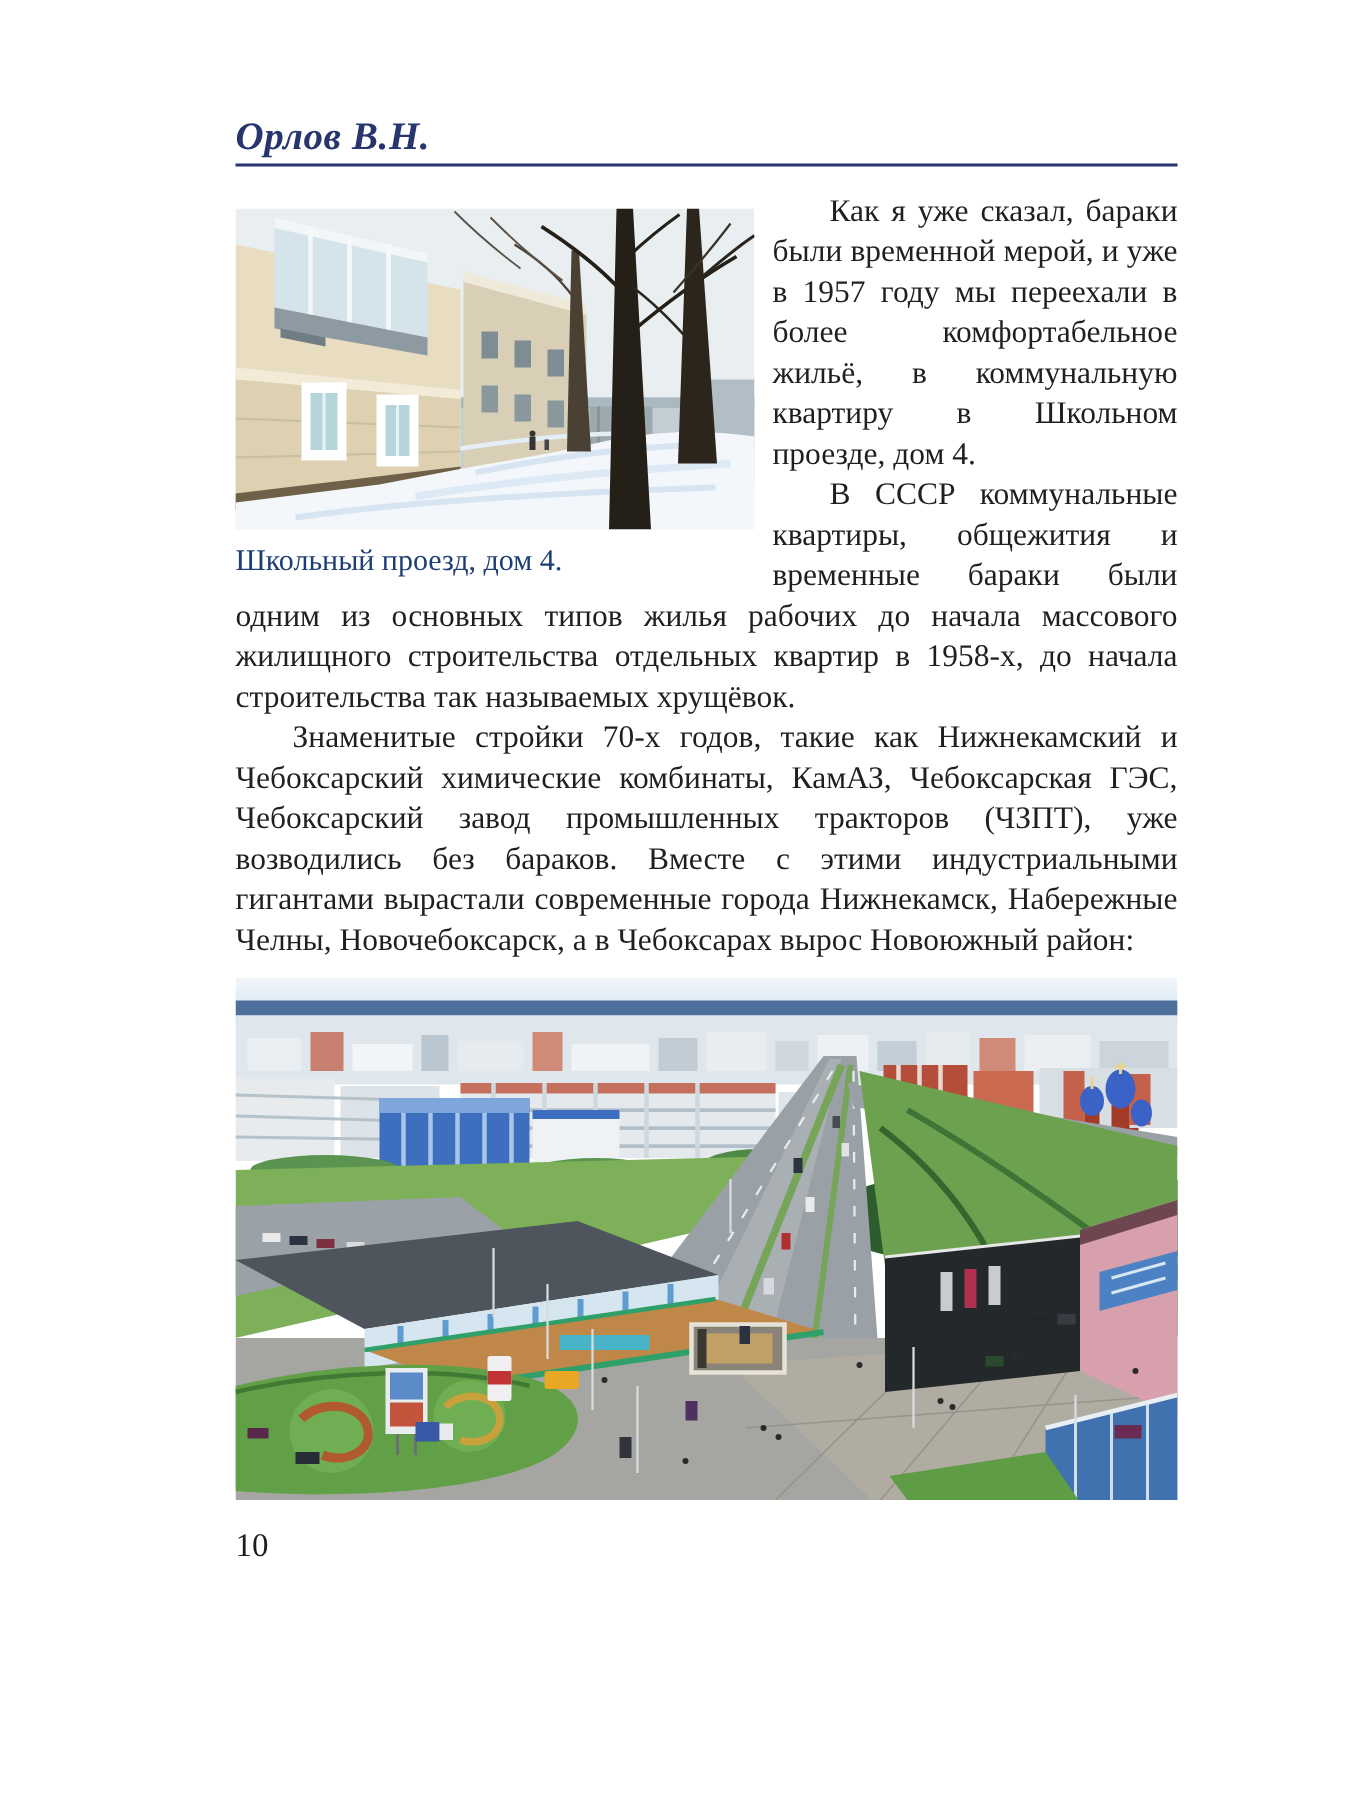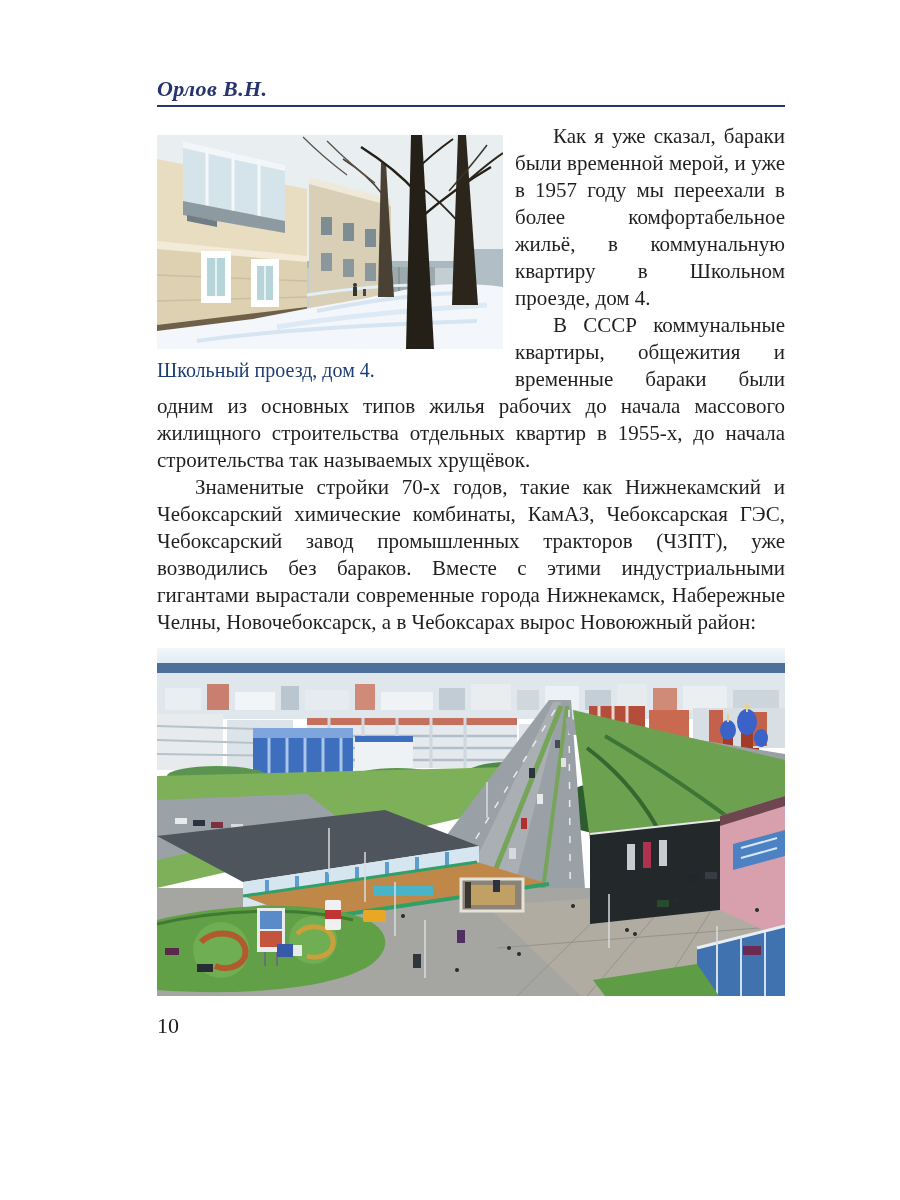--- a/index.html
+++ b/index.html
@@ -11,21 +11,21 @@
   }
   .page {
     width:900px; height:1200px;
     padding:76px 115px 0 157px;
     overflow:hidden;
     background:var(--background,#ffffff);
   }
   .running-head {
     font-style:italic;
     font-weight:bold;
-    font-size:22px;
+    font-size:26px;
     letter-spacing:0.4px;
     color:var(--header-navy,#27356e);
   }
   .header-rule {
     border:none;
     border-top:2px solid var(--header-navy,#27356e);
     margin-top:3px;
   }
   .content {
     margin-top:16px;
@@ -149,21 +149,21 @@
         <g>
           <rect x="196" y="152" width="4" height="9" fill="#343434"></rect>
           <circle cx="198" cy="150" r="2" fill="#343434"></circle>
           <rect x="206" y="154" width="3" height="7" fill="#46464a"></rect>
         </g>
       </svg>
       <figcaption class="photo-caption">Школьный проезд, дом 4.</figcaption>
     </figure>
 
     <p>Как я уже сказал, бараки были временной мерой, и уже в 1957 году мы переехали в более комфортабельное жильё, в коммунальную квартиру в Школьном проезде, дом 4.</p>
-    <p>В СССР коммунальные квартиры, общежития и временные бараки были одним из основных типов жилья рабочих до начала массового жилищного строительства отдельных квартир в 1955-х, до начала строительства так называемых хрущёвок.</p>
+    <p>В СССР коммунальные квартиры, общежития и временные бараки были одним из основных типов жилья рабочих до начала массового жилищного строительства отдельных квартир в 1958-х, до начала строительства так называемых хрущёвок.</p>
     <p>Знаменитые стройки 70-х годов, такие как Нижнекамский и Чебоксарский химические комбинаты, КамАЗ, Чебоксарская ГЭС, Чебоксарский завод промышленных тракторов (ЧЗПТ), уже возводились без бараков. Вместе с этими индустриальными гигантами вырастали современные города Нижнекамск, Набережные Челны, Новочебоксарск, а в Чебоксарах вырос Новоюжный район:</p>
 
     <figure class="figure2">
       <svg viewBox="0 0 628 348" preserveAspectRatio="none" role="img">
         <defs>
           <linearGradient id="skyg" x1="0" y1="0" x2="0" y2="1">
             <stop offset="0" stop-color="#f2f7fb"></stop>
             <stop offset="1" stop-color="#cfe0ee"></stop>
           </linearGradient>
         </defs>

